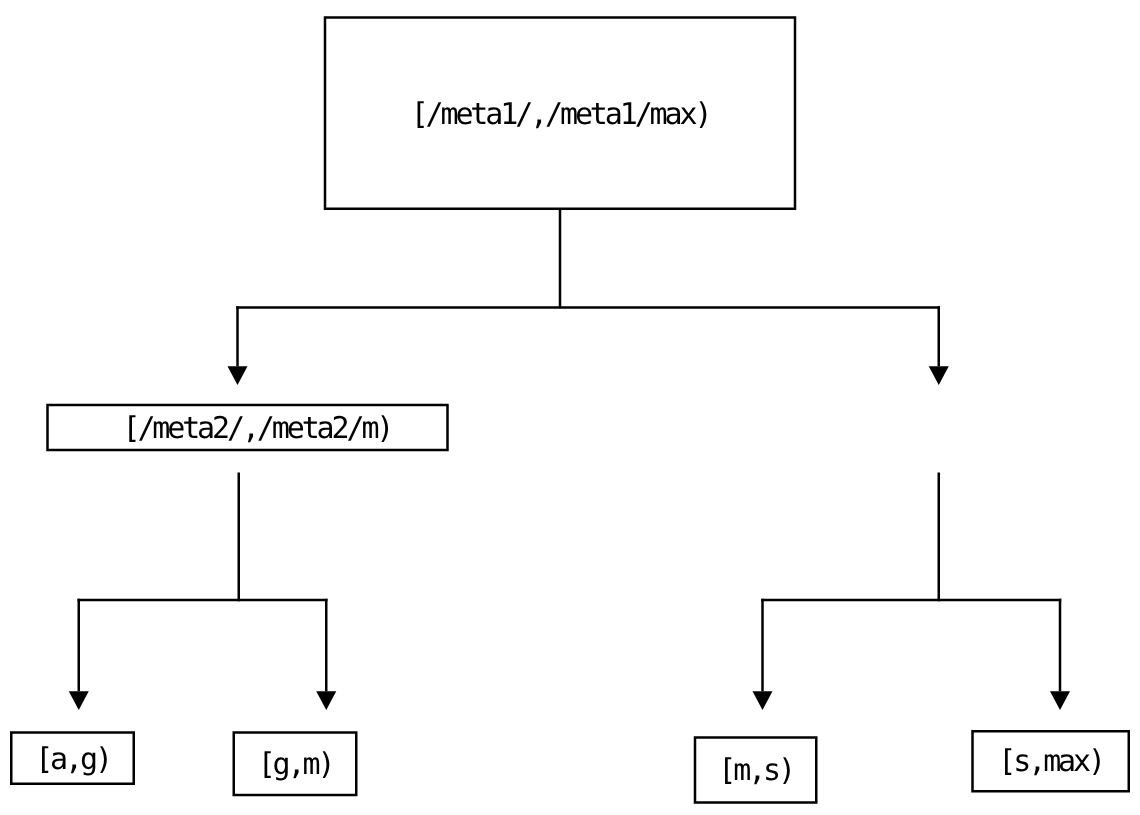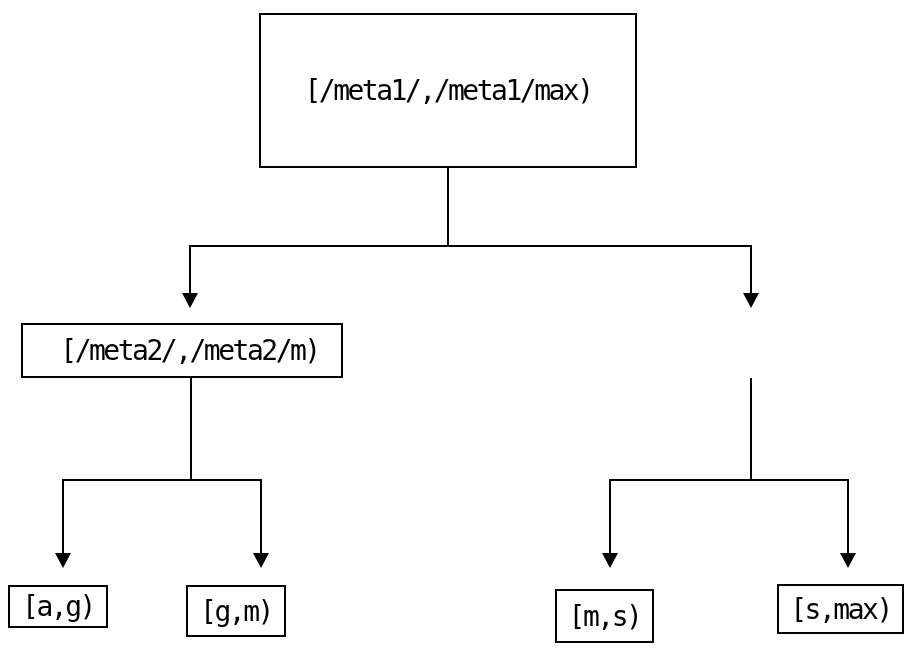--- a/index.html
+++ b/index.html
@@ -16,21 +16,21 @@
   }
   .node {
     position: absolute;
     box-sizing: border-box;
     border: 2px solid #000000;
     background: #ffffff;
     display: flex;
     align-items: center;
     justify-content: center;
     font-family: "DejaVu Sans Mono", "Liberation Mono", monospace;
-    font-size: 28px;
+    font-size: 24px;
     letter-spacing: -2.5px;
     color: #000000;
     white-space: nowrap;
     text-align: center;
   }
   .vline, .hline {
     position: absolute;
     background: #000000;
   }
   .vline { width: 2px; }
@@ -39,21 +39,21 @@
     position: absolute;
     width: 0;
     height: 0;
     border-left: 8px solid transparent;
     border-right: 8px solid transparent;
     border-top: 15px solid #000000;
   }
 
   
   #n-root  { left: 259px; top: 13px;  width: 378px; height: 155px; }
-  #n-left  { left: 21px;  top: 323px; width: 322px; height: 55px; padding-left: 15px; }
+  #n-left  { left: 37px;  top: 323px; width: 322px; height: 38px; padding-left: 15px; }
   #n-right { left: 582px; top: 323px; width: 322px; height: 55px; }
   #n-ag    { left: 8px;   top: 585px; width: 100px; height: 43px; }
   #n-gm    { left: 186px; top: 585px; width: 100px; height: 52px; }
   #n-ms    { left: 555px; top: 589px; width: 99px;  height: 54px; }
   #n-smax  { left: 777px; top: 584px; width: 127px; height: 50px; }
 
   
   #e1-stem   { left: 447px; top: 168px; height: 78px; }
   #e1-bar    { left: 189px; top: 245px; width: 563px; }
   #e1-drop-l { left: 189px; top: 245px; height: 48px; }

